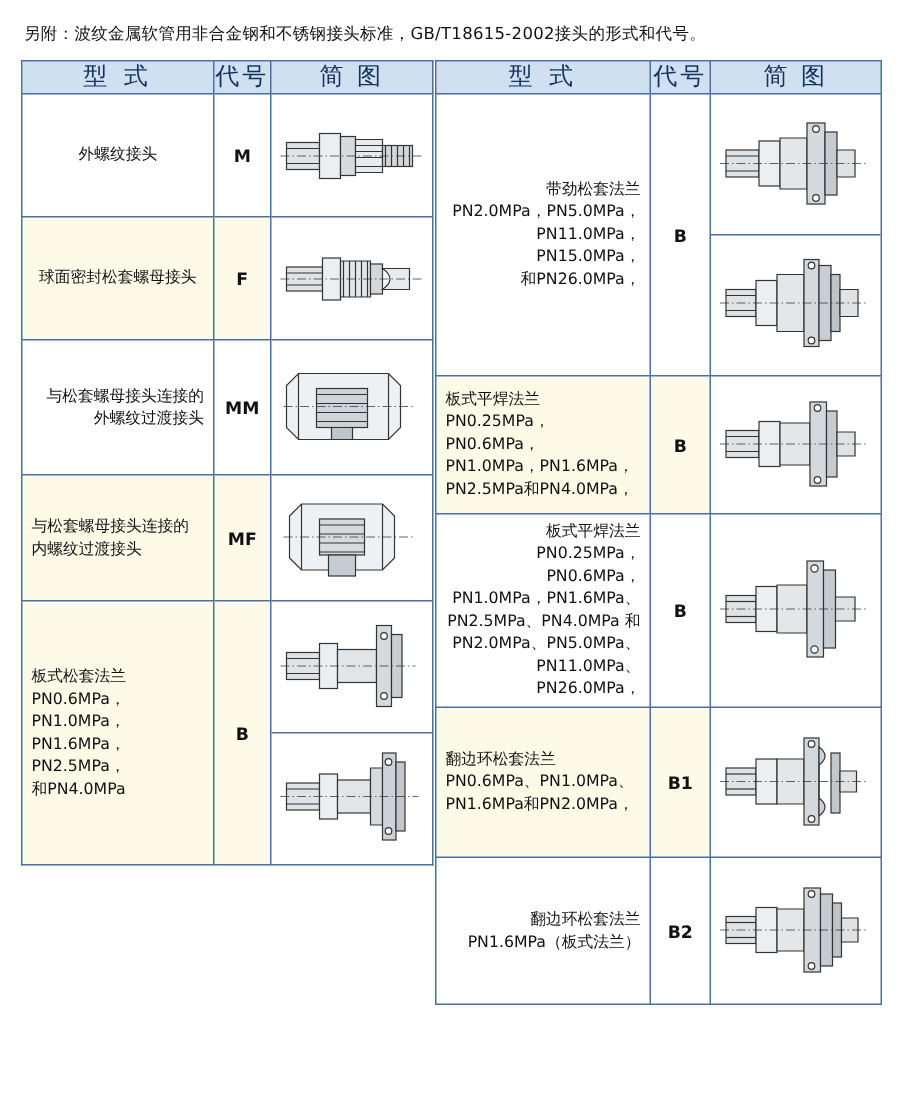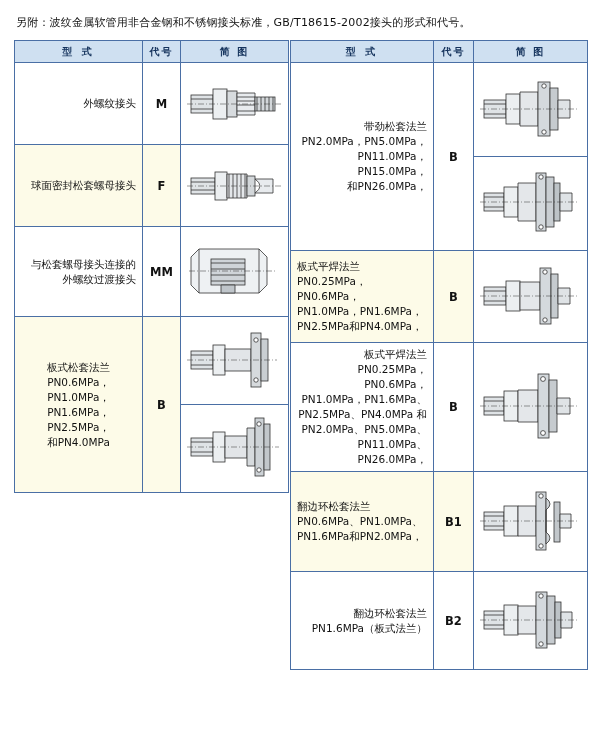--- a/index.html
+++ b/index.html
@@ -42,35 +42,35 @@
   table.right { width: 298px; margin-left: 1px; }
   th, td {
     border: 1px solid #4a6fa5;
     box-sizing: border-box;
     vertical-align: middle;
     padding: 0;
   }
   thead th {
     background: #cfe0f1;
     height: 22px;
-    font-size: 10px;
-    font-weight: bold;
+    font-size: 16px;
+    font-weight: normal;
     color: #14325c;
     text-align: center;
     letter-spacing: 3px;
   }
   thead th.code, thead th.fig { letter-spacing: 2px; }
   td.type {
     font-size: 10.5px;
     line-height: 15px;
     padding: 4px 6px;
     color: #111;
   }
   td.type.center {
-    text-align: right;
+    text-align: center;
     font-family: Liberation Serif, serif;
   }
   td.code {
     text-align: center;
     font-size: 11.5px;
     font-weight: bold;
     color: #111;
   }
   td.fig {
     text-align: center;
@@ -167,24 +167,42 @@
                   <rect x="26" y="24" width="34" height="26" fill="#cfd4d8"></rect>
                   <path d="M26 28 L60 28 M26 34 L60 34 M26 40 L60 40 M26 46 L60 46"></path>
                   <path d="M36 50 L50 50 L50 58 L36 58 Z" fill="#bfc5ca"></path>
                   <line x1="4" y1="36" x2="92" y2="36" stroke-dasharray="6 2 1 2" stroke-width="0.5"></line>
                 </g>
               </svg>
             </div>
           </td>
         </tr>
 
+        <tr style="height:84px">
+          <td class="type tint" style="white-space:pre-line;">与松套螺母接头连接的内螺纹过渡接头</td>
+          <td class="code tint">MF</td>
+          <td class="fig">
+            <div class="fig-wrap">
+              <svg width="100" height="70" viewBox="0 0 100 70">
+                <g fill="none" stroke="#333" stroke-width="0.8">
+                  <path d="M16 12 L70 12 L78 20 L78 48 L70 56 L16 56 L8 48 L8 20 Z" fill="#eef1f3"></path>
+                  <path d="M16 12 L16 56 M70 12 L70 56"></path>
+                  <rect x="28" y="22" width="30" height="24" fill="#d6dadd"></rect>
+                  <path d="M28 26 L58 26 M28 32 L58 32 M28 38 L58 38 M28 44 L58 44"></path>
+                  <rect x="34" y="46" width="18" height="14" fill="#c6ccd0"></rect>
+                  <line x1="4" y1="34" x2="92" y2="34" stroke-dasharray="6 2 1 2" stroke-width="0.5"></line>
+                </g>
+              </svg>
+            </div>
+          </td>
+        </tr>
 
 
         <tr style="height:176px">
-          <td class="type tint" style="white-space:pre-line;text-align:center;">板式松套法兰
+          <td class="type tint" style="white-space:pre-line;">板式松套法兰
 PN0.6MPa，PN1.0MPa，
 PN1.6MPa，PN2.5MPa，
 和PN4.0MPa</td>
           <td class="code tint">B</td>
           <td class="fig" style="padding:0">
             <div style="height:87px;display:flex;align-items:center;justify-content:center;border-bottom:1px solid #4a6fa5;box-sizing:border-box;">
               <div class="fig-wrap">
                 <svg width="100" height="76" viewBox="0 0 100 76">
                   <g fill="none" stroke="#333" stroke-width="0.8">
                     <rect x="6" y="28" width="22" height="18" fill="#dfe3e6"></rect>

